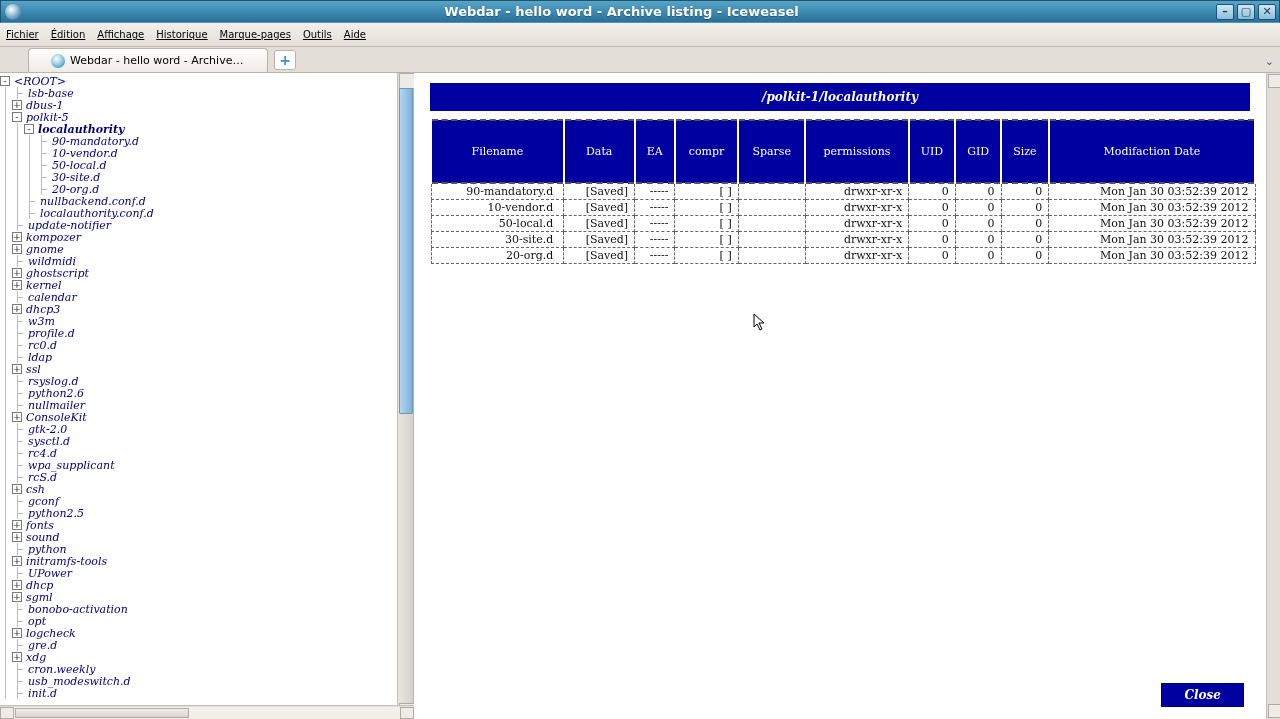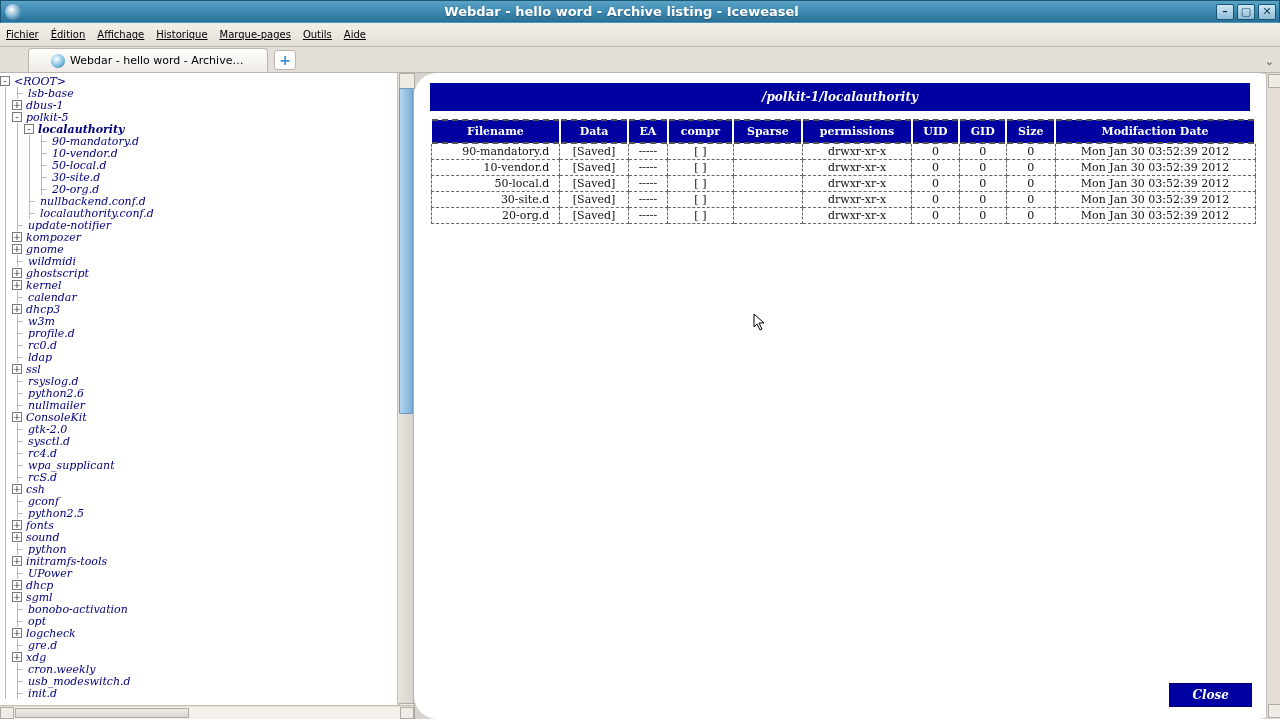--- a/index.html
+++ b/index.html
@@ -136,21 +136,21 @@
   position:absolute; left:0; bottom:0; height:14px; width:414px;
   background:#e3dfd8; border-top:1px solid #c4c0b8;
   display:flex; align-items:center;
 }
 .hscroll-bar .arrow { width:14px; height:12px; border:1px solid #b0aca4; background:#efece6;}
 .hscroll-bar .track { flex:1; background:#f3f0ea; height:12px; position:relative;}
 .hscroll-bar .hthumb { position:absolute; left:1px; width:45%; height:10px; top:1px;
   background:linear-gradient(to bottom,#efece6,#d9d5ce); border:1px solid #b0aca4;}
 
 
-.right-pane { flex:1; background:#fff; position:relative; padding: 10px 16px; border-radius: 23px; }
+.right-pane { flex:1; background:#fff; position:relative; padding: 10px 16px; }
 .rscroll { position:absolute; right:0; top:0; bottom:0; width:14px; background:#e3dfd8;
   border-left:1px solid #c4c0b8;}
 .rscroll::before, .rscroll::after{
   content:""; position:absolute; left:0; width:12px; height:12px; margin:1px;
   background:#efece6; border:1px solid #b0aca4;
 }
 .rscroll::before{top:0}
 .rscroll::after{bottom:0}
 
 .path-banner {
@@ -162,34 +162,34 @@
 }
 
 .filetable {
   margin-top: 8px; width: 826px;
   border-collapse: collapse;
   font-family: "DejaVu Serif", Georgia, serif;
   font-size: 11px;
   color:#111;
 }
 .filetable th {
-  background:#0000a0; color:#fff; font-weight:bold;
+  background:#0000a0; color:#fff; font-weight:normal;
   border: 2px dashed #0000a0; border-left:2px solid #fff; border-right:2px solid #fff;
-  padding: 4px 6px;
+  padding: 24px 6px;
   border-top:2px dashed #555; border-bottom:2px dashed #555;
 }
 .filetable tbody td {
   border: 1px dashed #666;
-  padding: 1px 6px; text-align:center; white-space:nowrap;
+  padding: 1px 6px; text-align:right; white-space:nowrap;
 }
 .filetable tbody td.left { text-align:right; padding-right:10px;}
 .filetable tr { height:15px; }
 
 .close-btn {
-  position:absolute; right:28px; bottom:12px;
+  position:absolute; right:36px; bottom:12px;
   background:#0000a0; color:#fff; font-style:italic; font-weight:bold;
   padding: 4px 22px; font-family:"DejaVu Serif",Georgia,serif; font-size:12px;
   border:1px solid #000070; cursor:default;
 }
 
 
 .cursor {
   position:absolute; width:14px; height:20px; pointer-events:none;
 }
 .cursor svg { width:14px; height:20px; }

